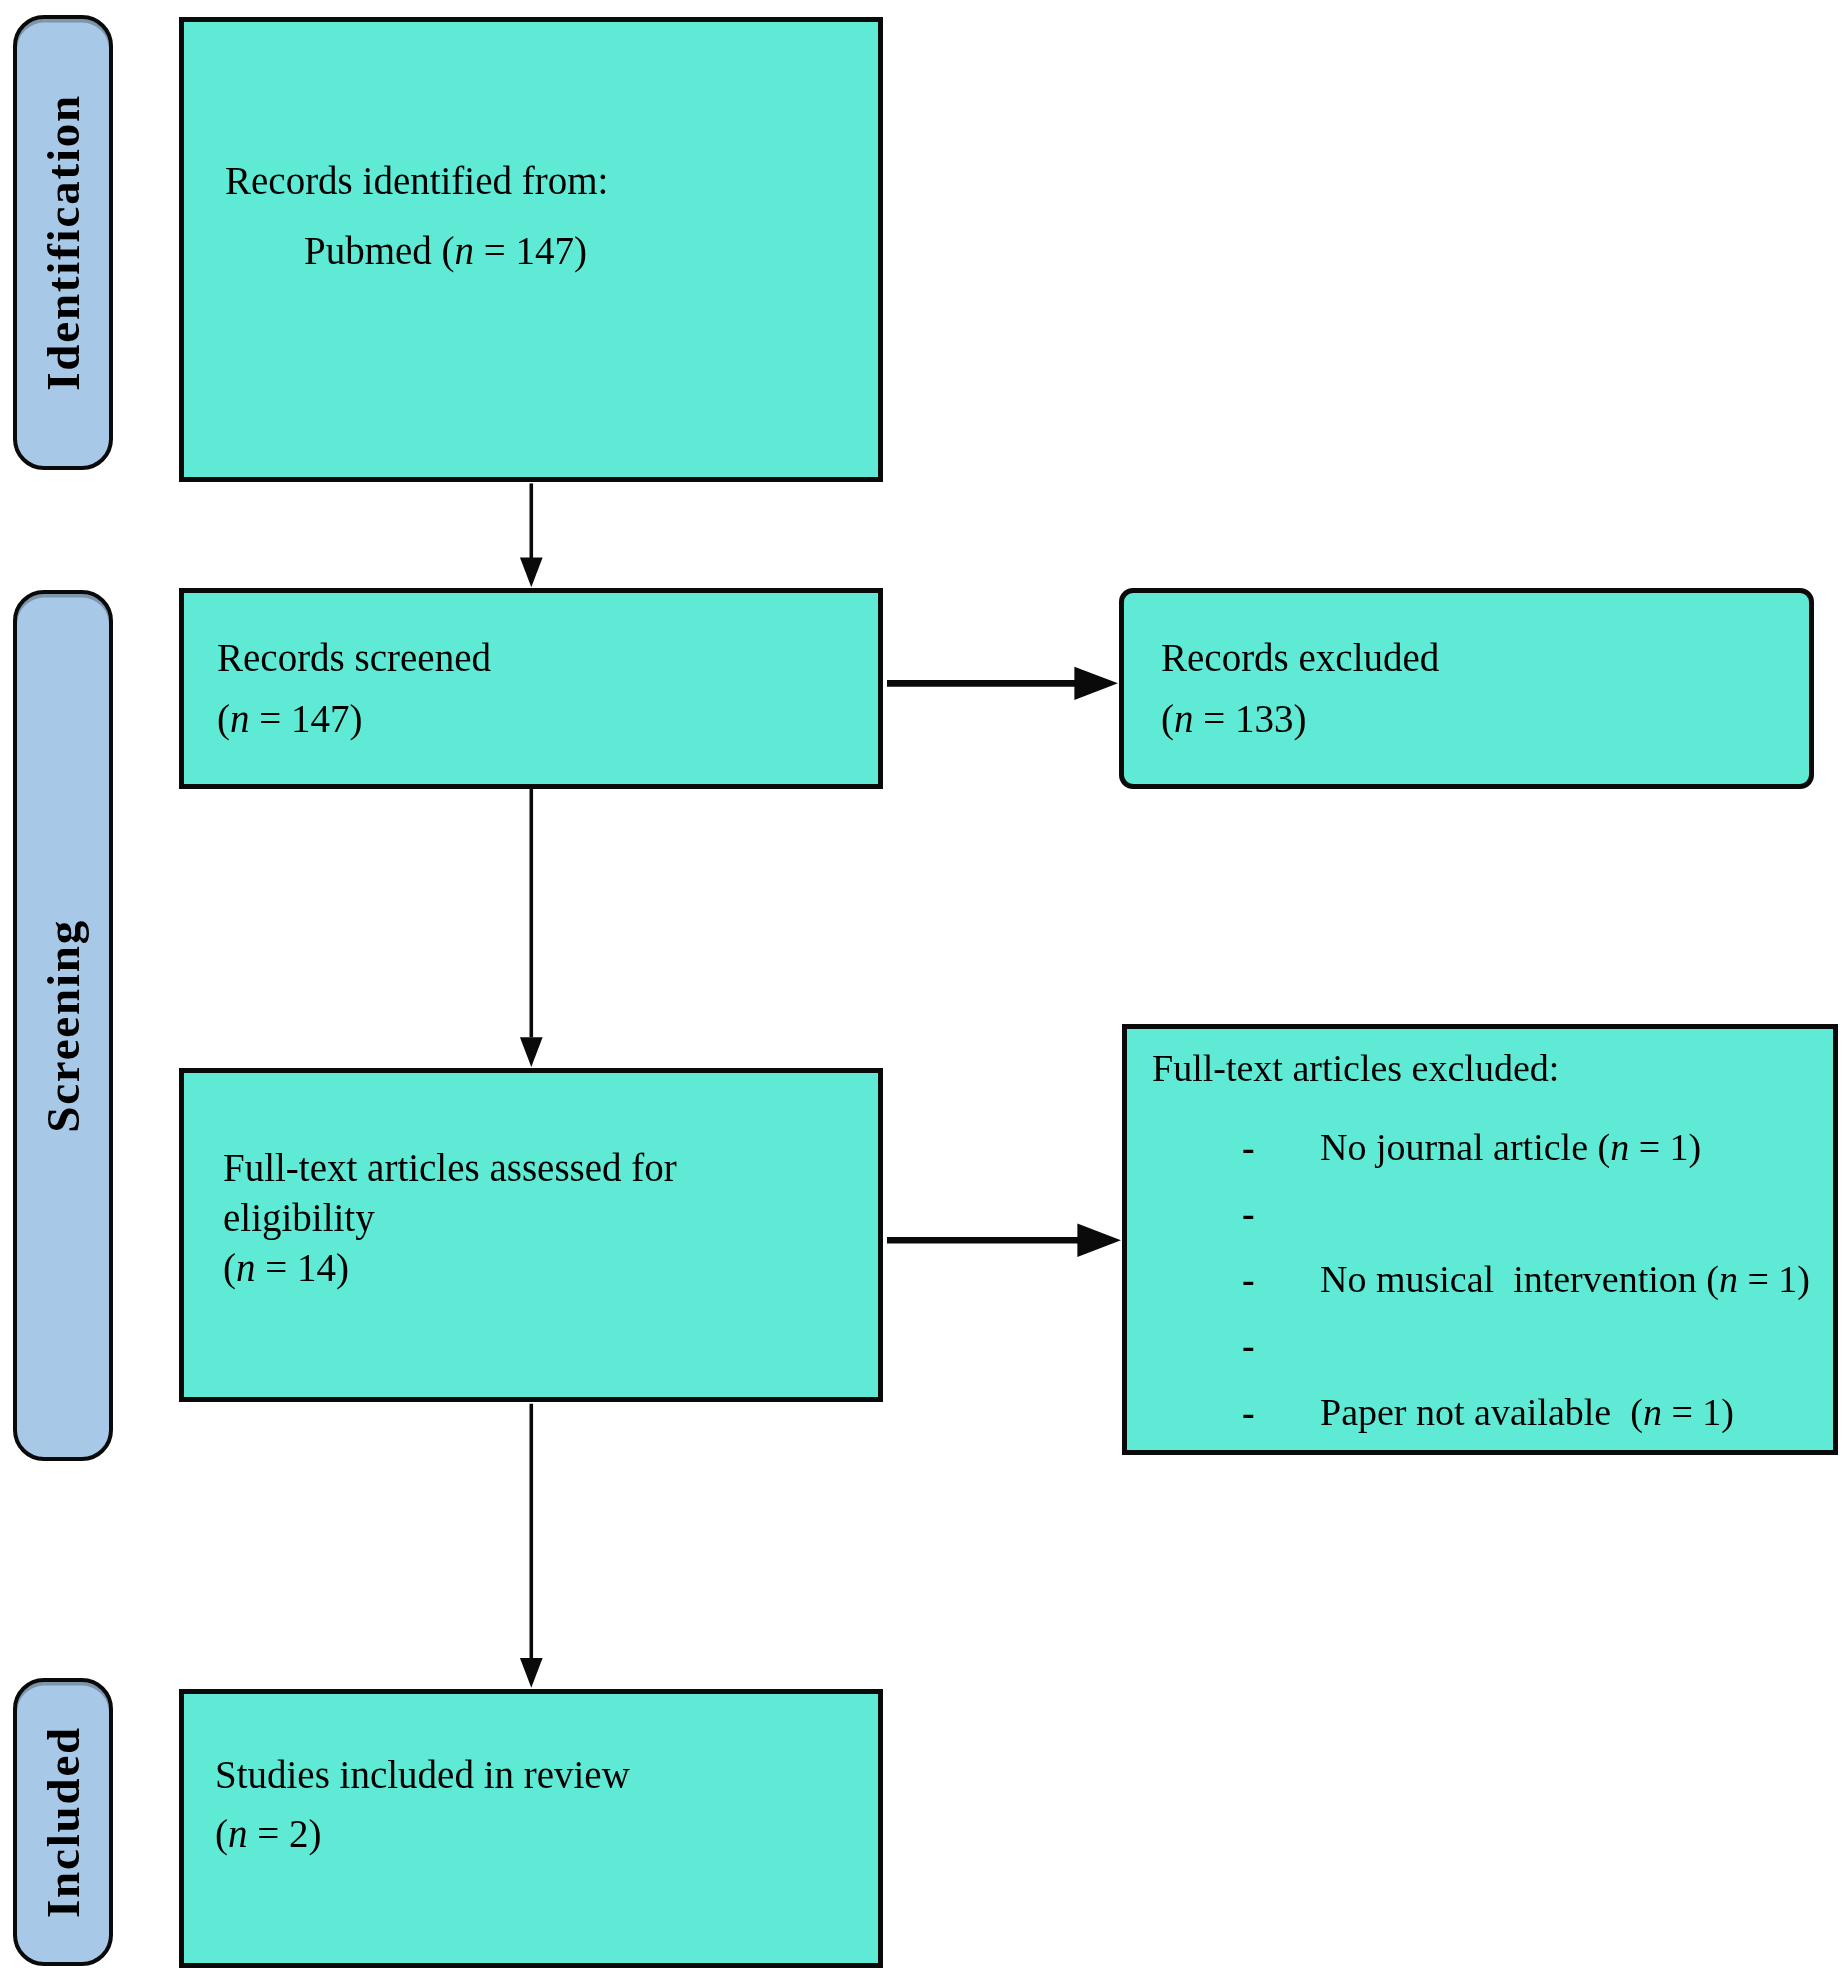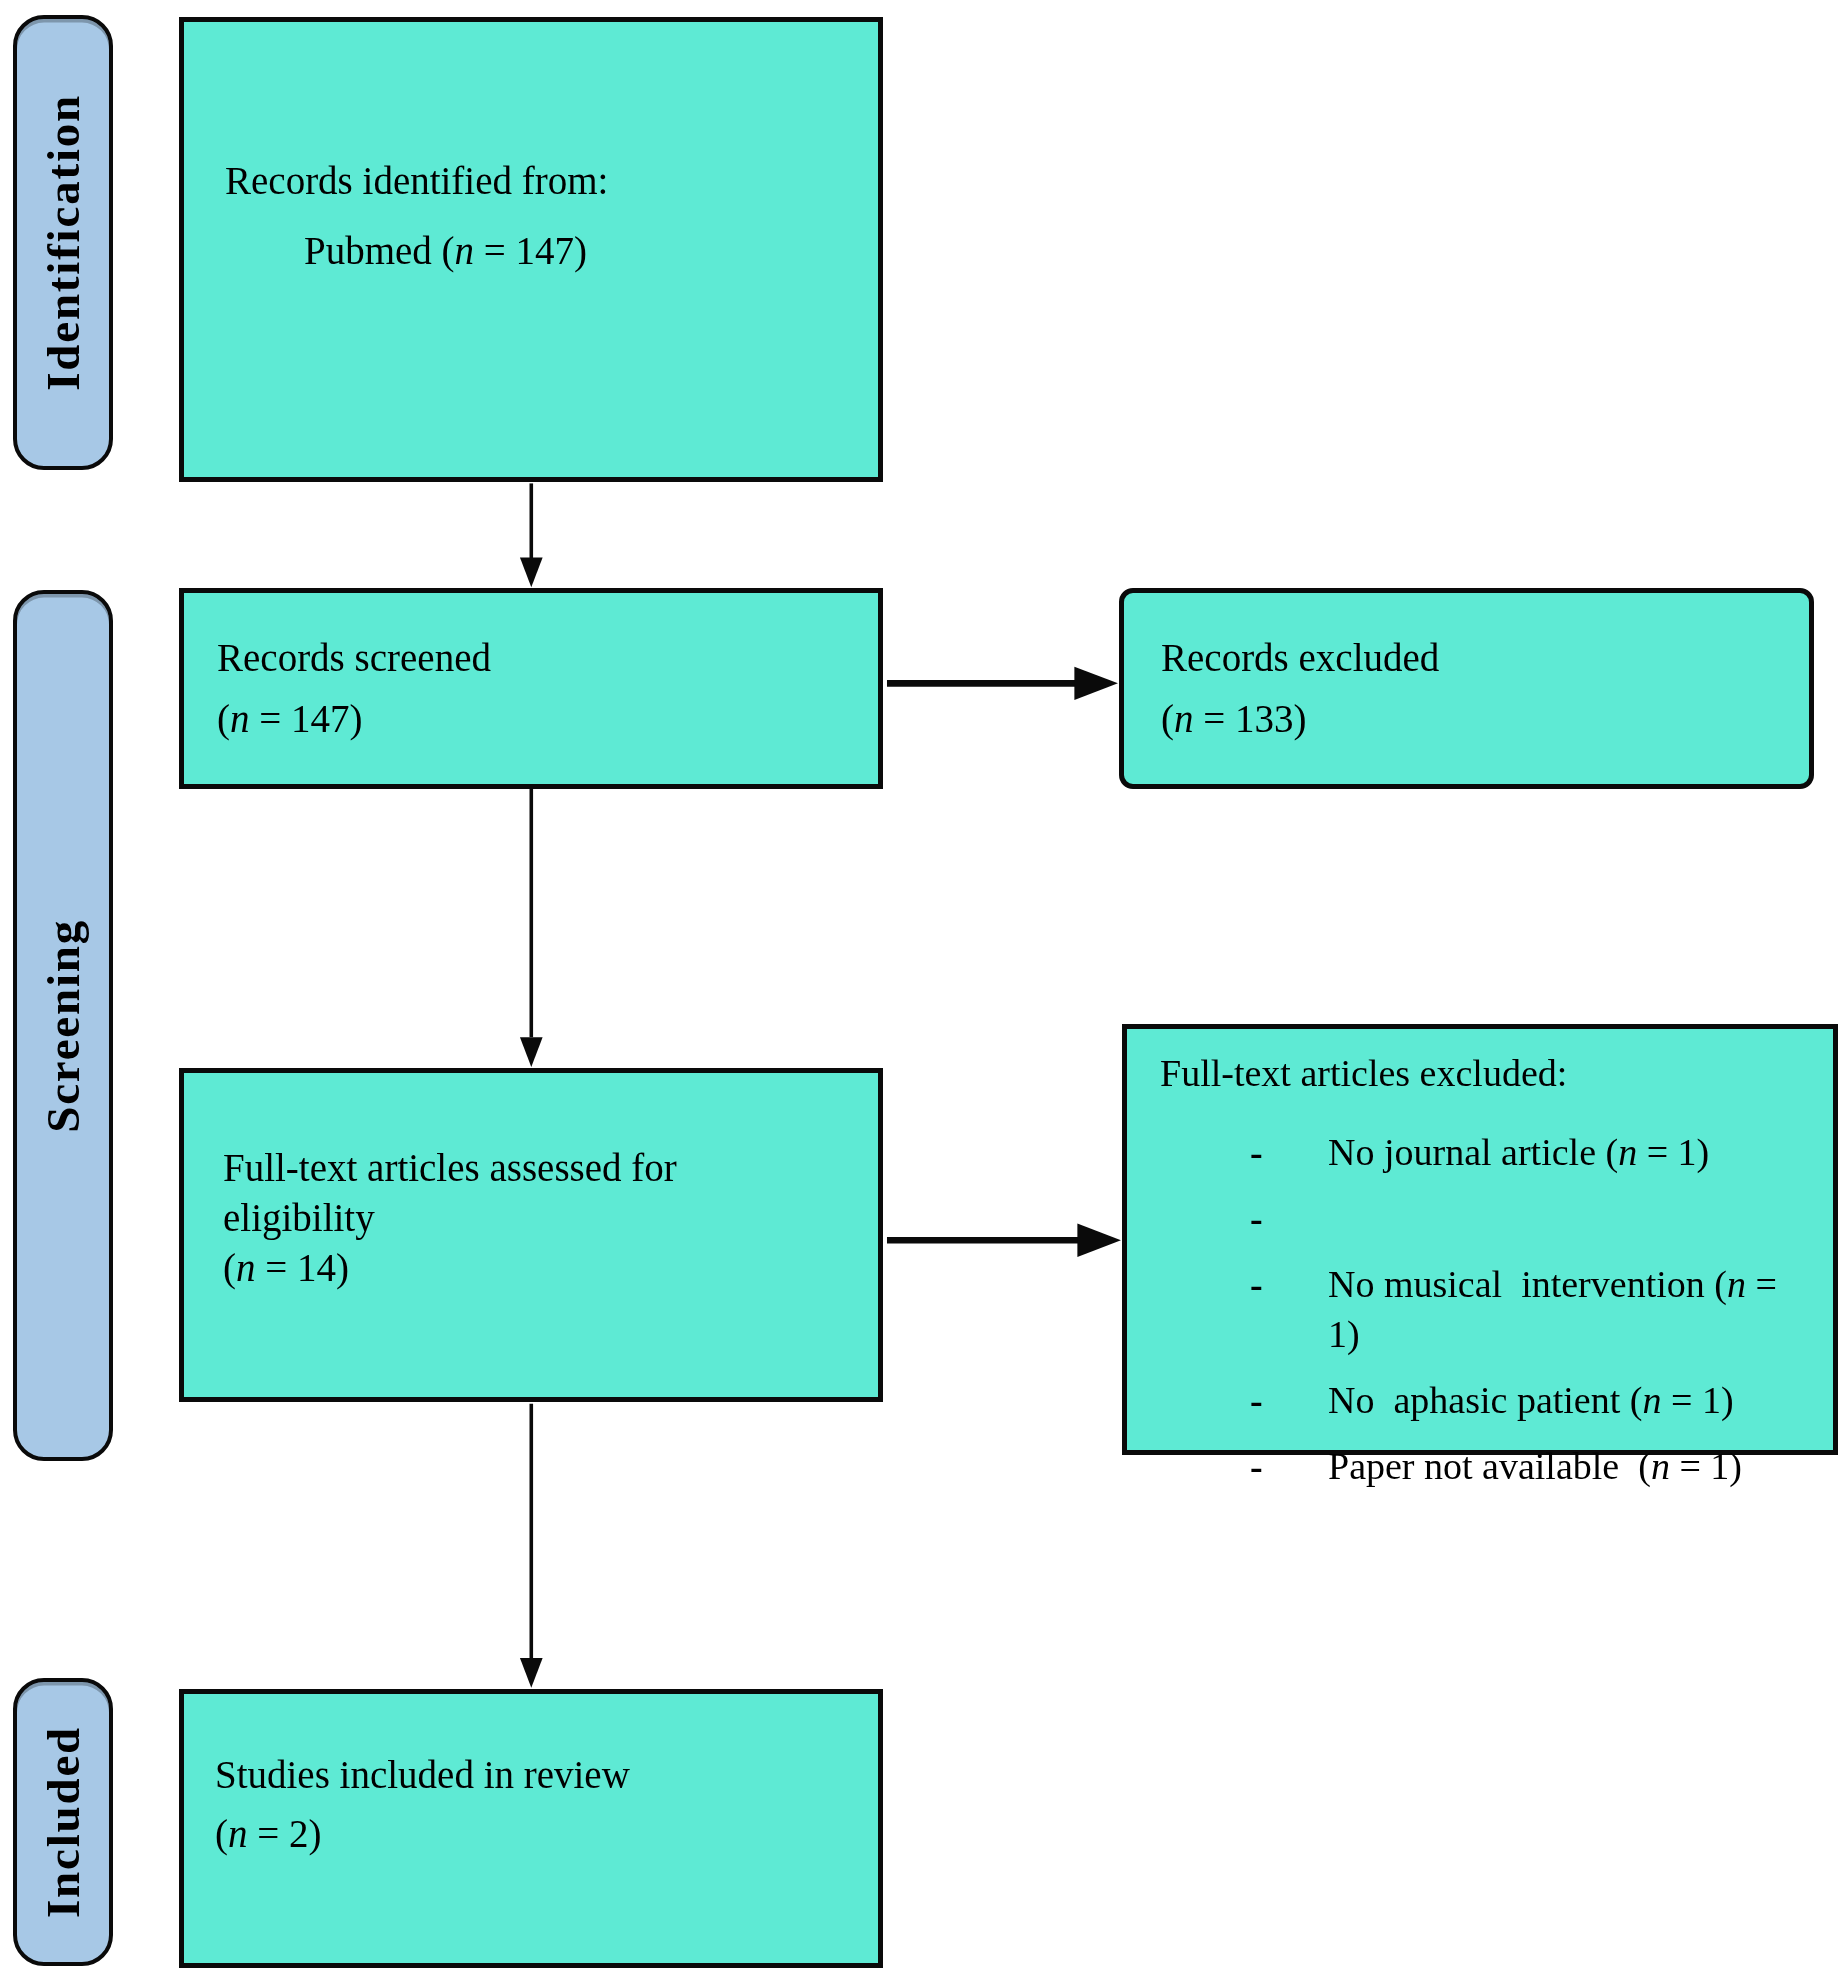--- a/index.html
+++ b/index.html
@@ -67,21 +67,21 @@
   #box-screened{left:179px;top:588px;width:704px;height:201px;}
   #box-screened .content{padding-left:33px;padding-right:18px;line-height:1.55;}
 
   #box-records-excluded{left:1119px;top:588px;width:695px;height:201px;border-radius:14px;}
   #box-records-excluded .content{padding-left:37px;padding-right:18px;line-height:1.55;}
 
   #box-assessed{left:179px;top:1068px;width:704px;height:334px;}
   #box-assessed .content{padding-left:39px;padding-right:18px;line-height:1.28;transform:translateY(-16.7px);}
 
   #box-fulltext-excluded{left:1122px;top:1024px;width:716px;height:431px;}
-  #box-fulltext-excluded .content{justify-content:flex-start;padding:20px 18px 18px 25px;font-size:38px;line-height:1.3;margin-left:8px;}
+  #box-fulltext-excluded .content{justify-content:center;padding:20px 18px 18px 25px;font-size:38px;line-height:1.3;}
   .excl-title{white-space:pre-wrap;}
   .excl-list{margin-top:13px;display:flex;flex-direction:column;}
   .excl-item{display:flex;align-items:baseline;padding-left:90px;margin-top:16.7px;}
   .excl-bullet{width:78px;flex:0 0 78px;font-weight:bold;}
   .excl-text{white-space:pre-wrap;}
 
   #box-included-review{left:179px;top:1689px;width:704px;height:279px;}
   #box-included-review .content{padding-left:31px;padding-right:18px;line-height:1.5;transform:translateY(-24px);}
 
   
@@ -144,21 +144,20 @@
         </div>
         <div class="excl-item">
           <span class="excl-bullet">-</span>
         </div>
         <div class="excl-item">
           <span class="excl-bullet">-</span>
           <span class="excl-text">No musical  intervention (<i>n</i> = 1)</span>
         </div>
         <div class="excl-item">
           <span class="excl-bullet">-</span>
-          <span class="excl-text">No  aphasic patient (<i>n</i> = 1)</span>
         </div>
         <div class="excl-item">
           <span class="excl-bullet">-</span>
           <span class="excl-text">Paper not available  (<i>n</i> = 1)</span>
         </div>
       </div>
     </div>
   </div>
 
   <div class="fbox" id="box-included-review">

